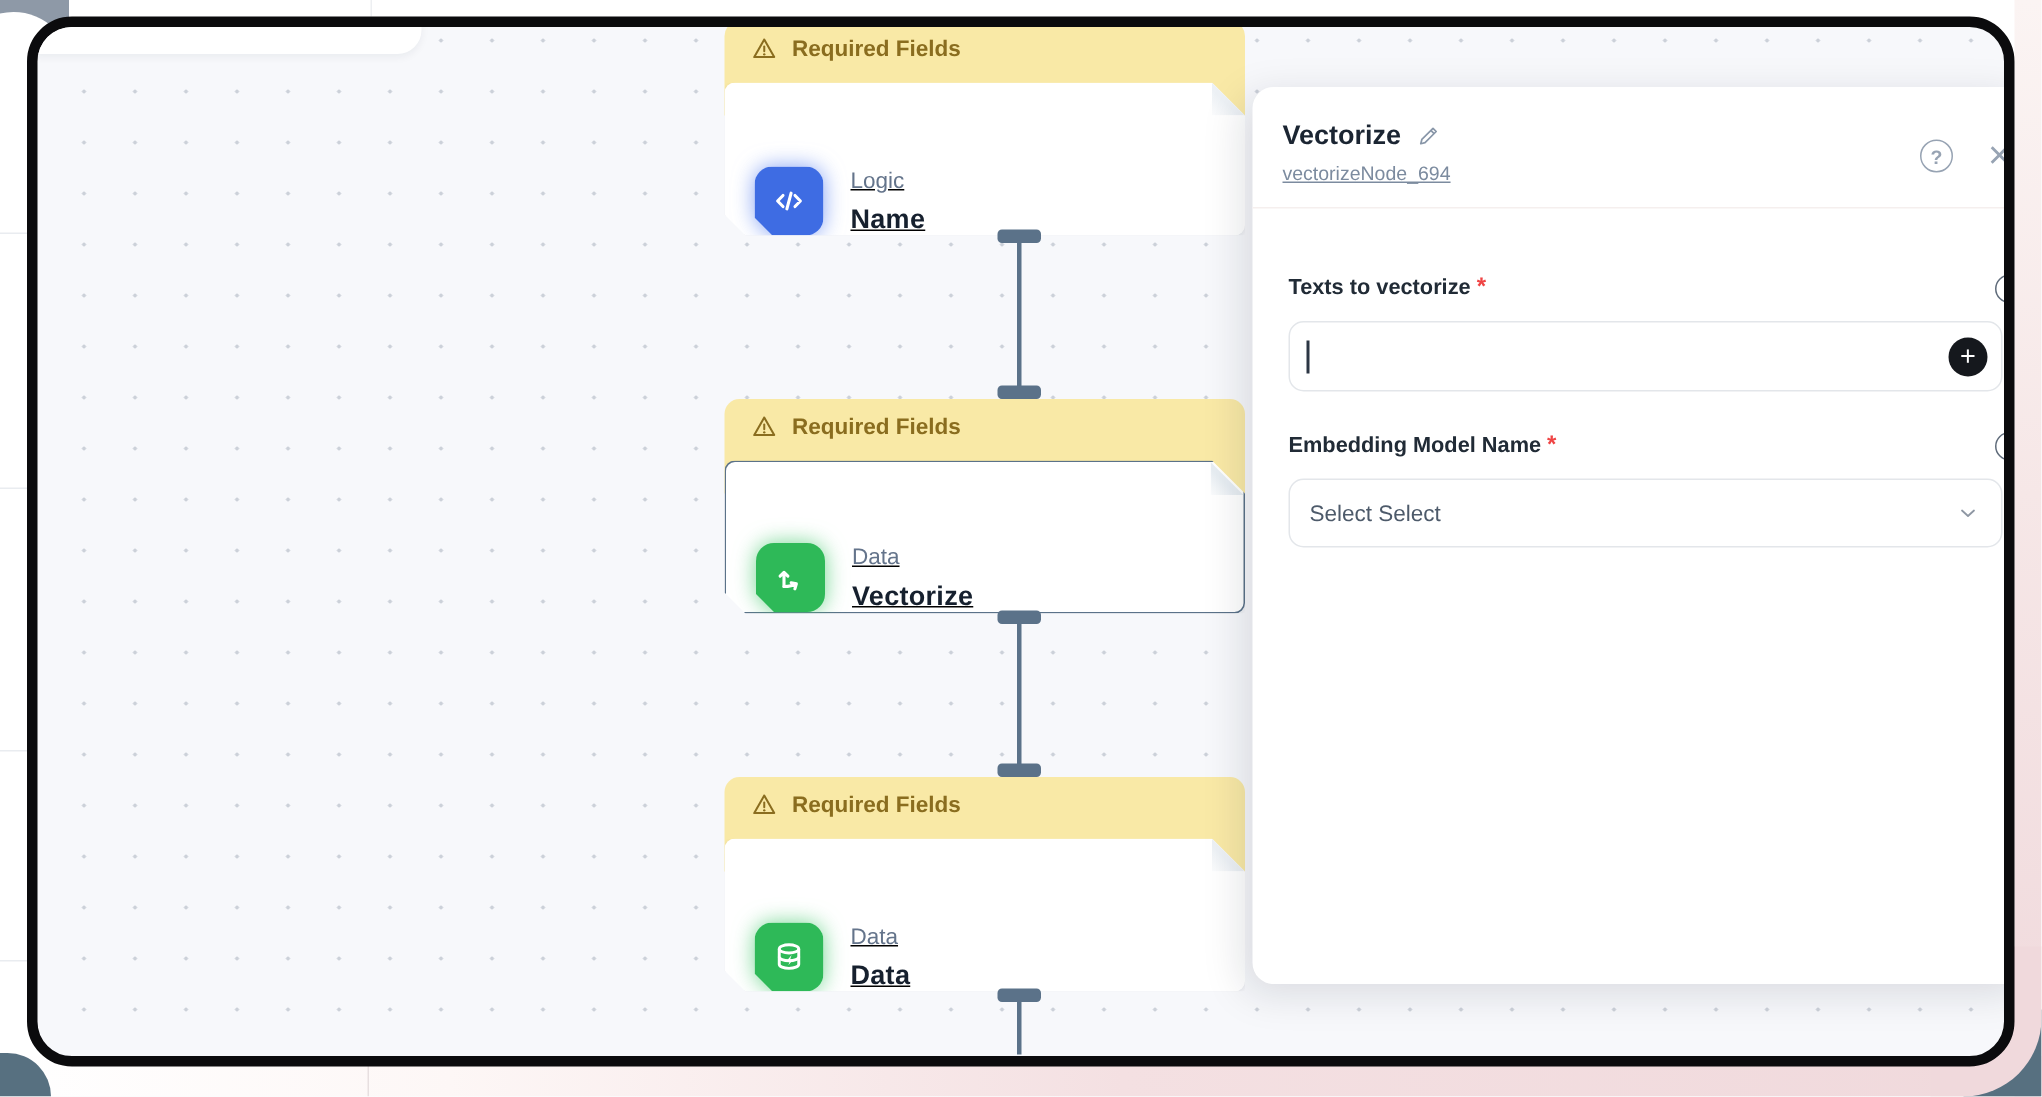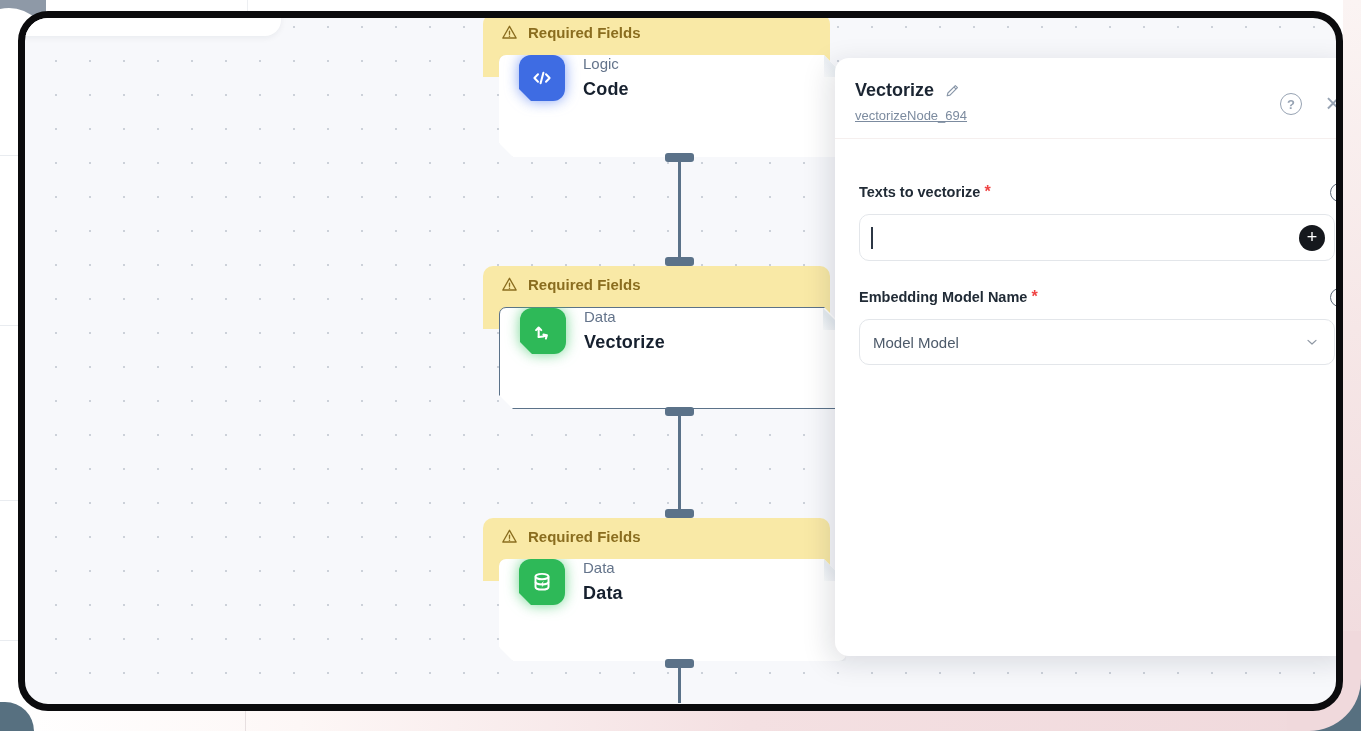--- a/index.html
+++ b/index.html
@@ -28,23 +28,23 @@
     background-size:34px 34px; background-position:14px 26px; }
 
   .toolbar-stub { position:absolute; left:-2px; top:-6px; width:258px; height:24px; background:#ffffff;
     border-radius:0 0 16px 0; box-shadow:0 2px 6px rgba(20,30,50,.06); }
 
   
   .node { position:absolute; left:458px; width:347px; }
   .banner { height:63px; background:#f9e9a6; border-radius:10px 10px 0 0; color:#8a6d1f;
     display:flex; align-items:flex-start; padding:10px 0 0 17px; gap:9px; font-size:15px; font-weight:600; }
   .banner .warn { width:19px; height:19px; flex:0 0 auto; margin-top:-1px; }
-  .card { position:absolute; left:16px; top:41px; width:347px; height:102px; background:#ffffff;
+  .card { position:absolute; left:0; top:41px; width:347px; height:102px; background:#ffffff;
     border-radius:7px; clip-path:polygon(0 0, calc(100% - 22px) 0, 100% 22px, 100% 100%, 14px 100%, 0 calc(100% - 14px));
-    box-shadow:0 1px 3px rgba(15,23,42,.08); display:flex; align-items:flex-start; padding-left:20px; gap:18px; }
+    box-shadow:0 1px 3px rgba(15,23,42,.08); display:flex; align-items:flex-end; padding-left:20px; gap:18px;text-decoration:underline; }
   .card.selected { border:1.5px solid #5b7289; }
   .fold { position:absolute; top:0; right:0; width:22px; height:22px;
     clip-path:polygon(0 0, 100% 100%, 0 100%);
     background:linear-gradient(225deg,#c3ced9 0 7%,#edf1f5 8% 60%,#fbfcfd 100%); }
   .card.selected .fold { background:linear-gradient(225deg,#5b7289 0 9%,#e7edf2 10% 60%,#fbfcfd 100%); }
   .tile { width:46px; height:46px; border-radius:12px; display:flex; align-items:center; justify-content:center;
     clip-path:polygon(0 0,100% 0,100% 100%, 26% 100%, 0 74%); }
   .tile-wrap { flex:0 0 auto; }
   .tile-blue  { background:#3e6ce3; }
   .tile-green { background:#2eb958; }
@@ -123,21 +123,21 @@
       <div class="fold"></div>
       <div class="tile-wrap glow-blue">
         <div class="tile tile-blue">
           <svg width="26" height="26" viewBox="0 0 24 24">
             <path d="M8.3 8.6 5 12l3.3 3.4M15.7 8.6 19 12l-3.3 3.4M13.3 7.2l-2.6 9.6" fill="none" stroke="#ffffff" stroke-width="1.9" stroke-linecap="round" stroke-linejoin="round"></path>
           </svg>
         </div>
       </div>
       <div class="node-texts">
         <div class="cat">Logic</div>
-        <div class="ttl">Code</div>
+        <div class="ttl">Name</div>
       </div>
     </div>
   </div>
 
   <div class="conn-line" style="top:140px;height:108px"></div>
   <div class="handle" style="top:135px"></div>
   <div class="handle" style="top:239px"></div>
 
   <div class="node" style="top:248px">
     <div class="banner">
@@ -226,21 +226,21 @@
         <div class="caret"></div>
         <div class="add-btn">+</div>
       </div>
 
       <div class="field-label-row field-gap">
         <span class="field-label">Embedding Model Name</span>
         <span class="req">*</span>
         <i class="info-icon">i</i>
       </div>
       <div class="select">
-        <span>Model Model</span>
+        <span>Select Select</span>
         <svg class="chev" viewBox="0 0 24 24">
           <path d="M6 9.5l6 5.5 6-5.5" fill="none" stroke="currentColor" stroke-width="1.8" stroke-linecap="round" stroke-linejoin="round"></path>
         </svg>
       </div>
     </div>
   </div>
 
 </div>
 
 </body></html>

